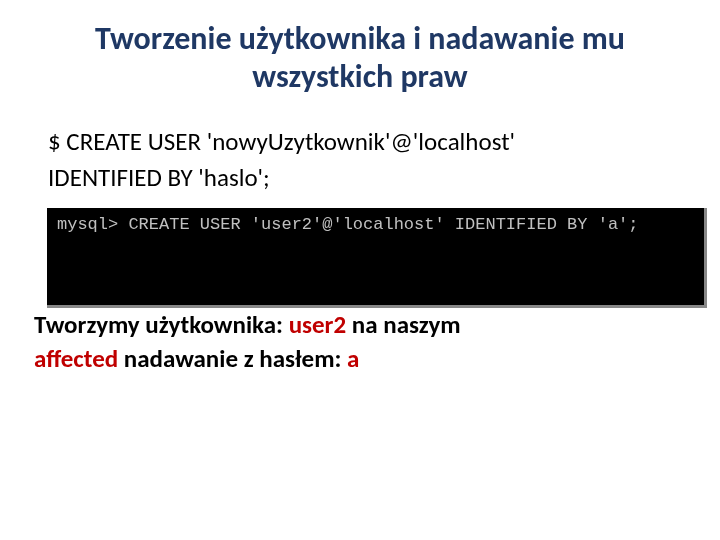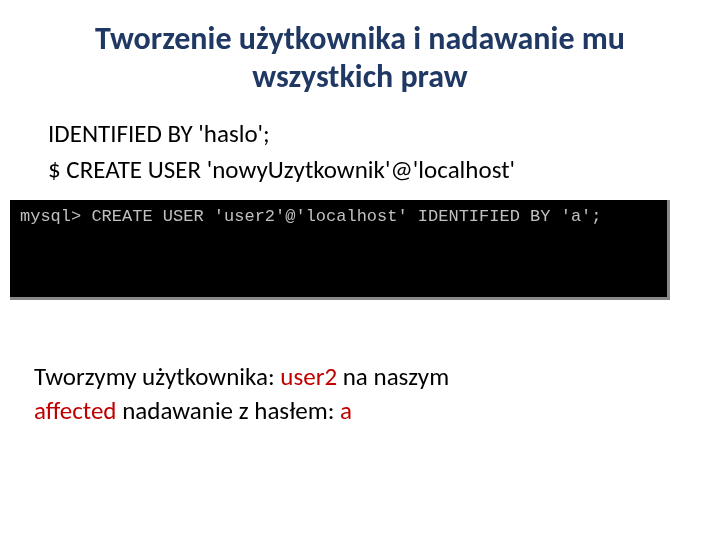--- a/index.html
+++ b/index.html
@@ -18,33 +18,34 @@
       width: 100%;
       height: 100%;
       padding: 20px 0 0 0;
     }
     .title {
       color: #1F3864;
       font-size: 32px;
       font-weight: bold;
       text-align: center;
       line-height: 1.2;
-      margin-bottom: 20px;
+      margin-bottom: 28px;
       padding: 0 40px;
     }
     .sql-line {
       font-size: 25px;
       color: #000;
       padding: 0 48px;
       line-height: 1.35;
       margin-bottom: 2px;
     }
     .terminal-wrap {
       margin-top: 14px;
       width: 100%;
+      padding-left: 37px;
     }
     .terminal {
       background: #000;
       color: #c0c0c0;
       font-family: "Courier New", monospace;
       font-size: 17px;
       line-height: 1.35;
       padding: 6px 10px;
       width: 660px;
       margin: 0 0 0 10px;
@@ -61,32 +62,32 @@
       height: 3px;
       background: #c0c0c0;
       vertical-align: -2px;
       margin-left: 2px;
     }
     .desc {
       font-size: 25px;
       color: #000;
       padding: 0 34px 0 34px;
       line-height: 1.35;
-      margin-top: 60px;
+      font-weight: bold;
     }
     .red { color: #C00000; }
   </style>
 </head>
 <body>
 
 <div class="slide">
   <h1 class="title">Tworzenie użytkownika i nadawanie mu wszystkich praw</h1>
 
+  <div class="sql-line">$ CREATE USER 'nowyUzytkownik'@'localhost'</div>
   <div class="sql-line">IDENTIFIED BY 'haslo';</div>
-  <div class="sql-line">$ CREATE USER 'nowyUzytkownik'@'localhost'</div>
 
   <div class="terminal-wrap">
     <div class="terminal">
       <div class="term-line">mysql&gt; CREATE USER 'user2'@'localhost' IDENTIFIED BY 'a';</div>
       <div class="term-line"></div>
     </div>
   </div>
 
   <div class="desc">
     <span>Tworzymy użytkownika: </span><span class="red">user2</span><span> na naszym </span><br>

